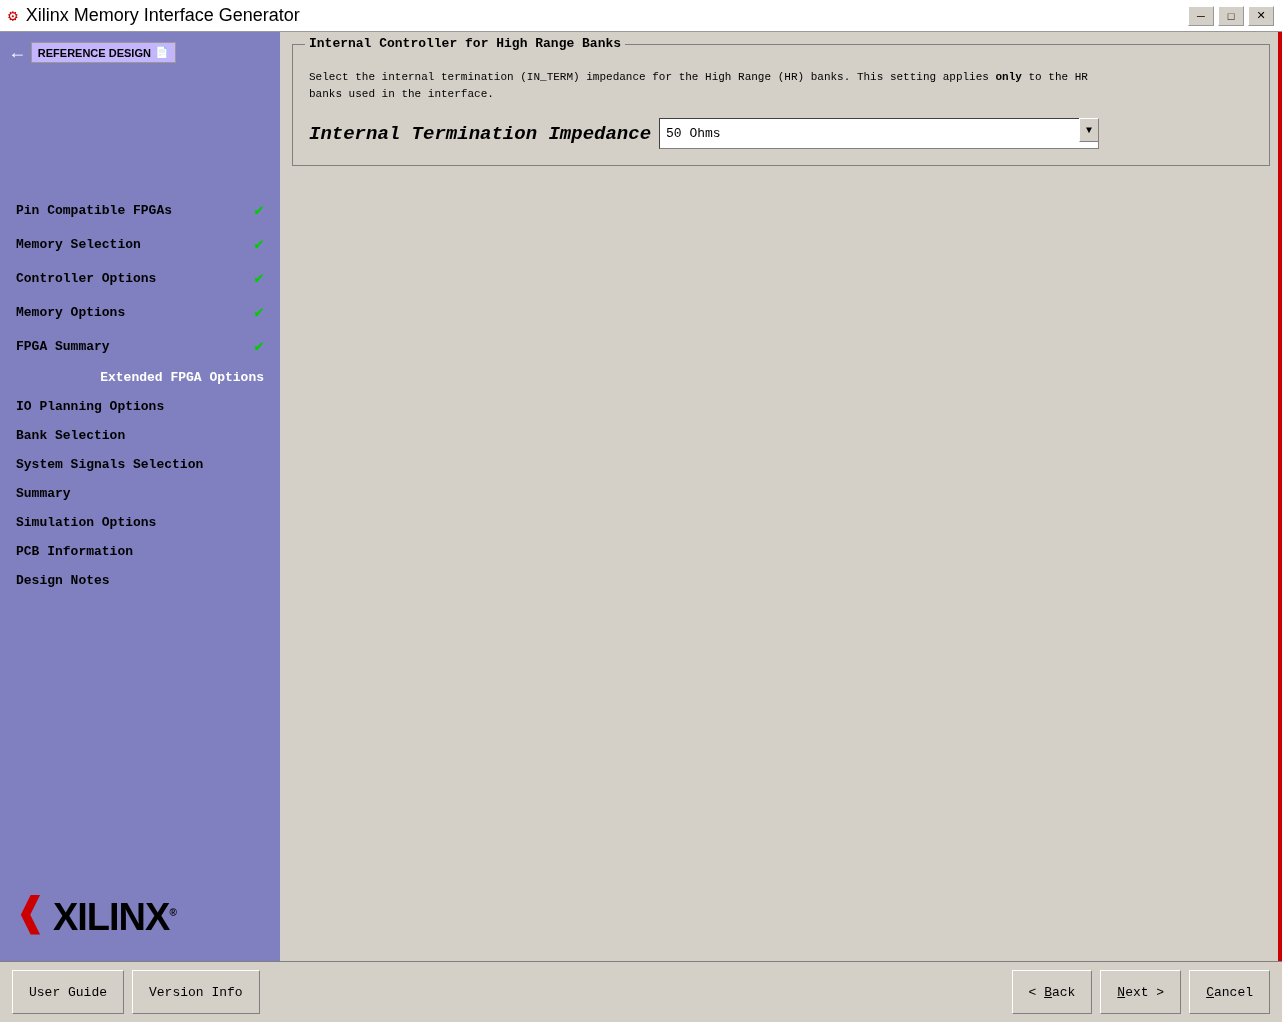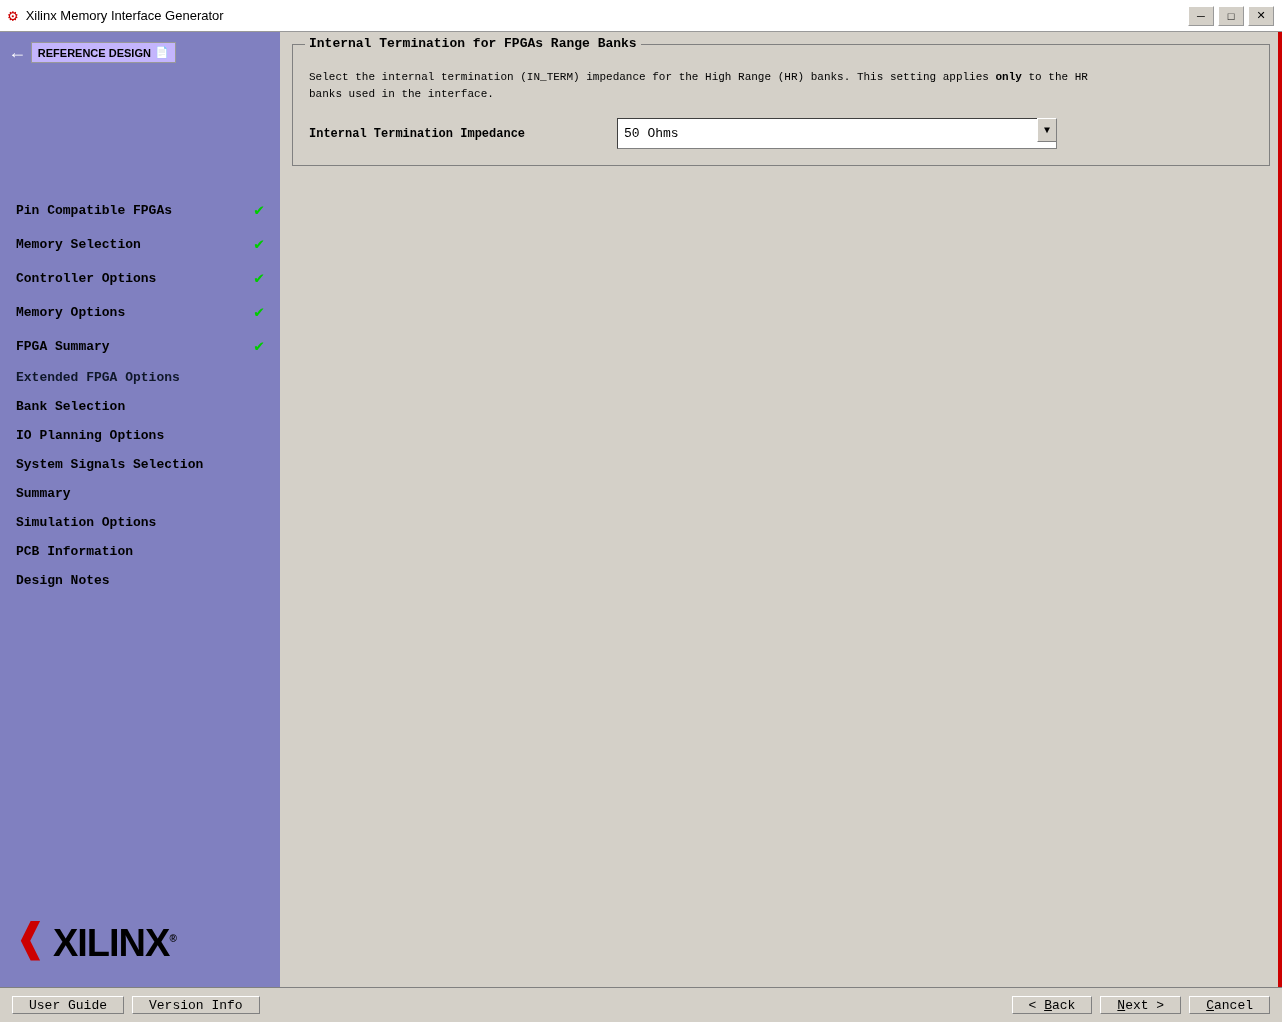--- a/index.html
+++ b/index.html
@@ -25,21 +25,21 @@
       height: 32px;
       flex-shrink: 0;
     }
     .title-bar-left {
       display: flex;
       align-items: center;
       gap: 8px;
     }
     .title-bar-title {
       font-family: Arial, sans-serif;
-      font-size: 13px;
+      font-size: 18px;
       font-weight: normal;
     }
     .title-bar-controls {
       display: flex;
       gap: 4px;
     }
     .title-btn {
       width: 26px;
       height: 20px;
       background: #d4d0c8;
@@ -103,21 +103,22 @@
       color: #000;
       font-family: 'Courier New', Courier, monospace;
       font-size: 13px;
       font-weight: bold;
       display: flex;
       align-items: center;
       justify-content: space-between;
       cursor: pointer;
     }
     .sidebar-item.active {
-      color: #0f172a;
+      color: #ffffff;
+      justify-content: flex-end;
     }
     .sidebar-item .checkmark {
       color: #00cc00;
       font-size: 16px;
       font-weight: bold;
     }
 
     
     .sidebar-logo {
       margin-top: auto;
@@ -188,23 +189,24 @@
       font-weight: bold;
     }
 
     .field-row {
       display: flex;
       align-items: center;
       gap: 8px;
     }
     .field-label {
       font-family: 'Courier New', Courier, monospace;
-      font-size: 12px;
+      font-size: 19px;
       font-weight: bold;
       min-width: 300px;
+      font-style: italic;
     }
 
     .dropdown-wrapper {
       flex: 1;
       position: relative;
       max-width: 440px;
     }
     .dropdown {
       width: 100%;
       height: 31px;
@@ -258,21 +260,21 @@
     }
     .toolbar-left {
       display: flex;
       gap: 8px;
     }
     .toolbar-right {
       display: flex;
       gap: 8px;
     }
     .toolbar-btn {
-      height: 18px;
+      height: 44px;
       padding: 0 16px;
       background: #d4d0c8;
       border: 1px solid #808080;
       border-top-color: #fff;
       border-left-color: #fff;
       font-family: 'Courier New', Courier, monospace;
       font-size: 13px;
       cursor: pointer;
       display: flex;
       align-items: center;
@@ -326,24 +328,24 @@
           <span class="checkmark">✔</span>
         </div>
         <div class="sidebar-item">
           <span>FPGA Summary</span>
           <span class="checkmark">✔</span>
         </div>
         <div class="sidebar-item active">
           <span>Extended FPGA Options</span>
         </div>
         <div class="sidebar-item">
+          <span>IO Planning Options</span>
+        </div>
+        <div class="sidebar-item">
           <span>Bank Selection</span>
-        </div>
-        <div class="sidebar-item">
-          <span>IO Planning Options</span>
         </div>
         <div class="sidebar-item">
           <span>System Signals Selection</span>
         </div>
         <div class="sidebar-item">
           <span>Summary</span>
         </div>
         <div class="sidebar-item">
           <span>Simulation Options</span>
         </div>
@@ -362,21 +364,21 @@
           XILINX<span class="xilinx-tm">®</span>
         </span>
       </div>
     </div>
   </div>
 
   <div class="right-panel" style="position:relative;">
     <div class="right-accent"></div>
 
     <div class="group-box">
-      <span class="group-box-title">Internal Termination for FPGAs Range Banks</span>
+      <span class="group-box-title">Internal Controller for High Range Banks</span>
       <div class="group-content">
         <div class="group-description">
           <span>Select the internal termination (IN_TERM) impedance for the High Range (HR) banks. This setting applies </span><span class="bold-text" style="font-weight:bold;">only</span><span> to the HR</span><br>
           <span>banks used in the interface.</span>
         </div>
         <div class="field-row">
           <span class="field-label">Internal Termination Impedance</span>
           <div class="dropdown-wrapper">
             <select class="dropdown">
               <option>50 Ohms</option>

